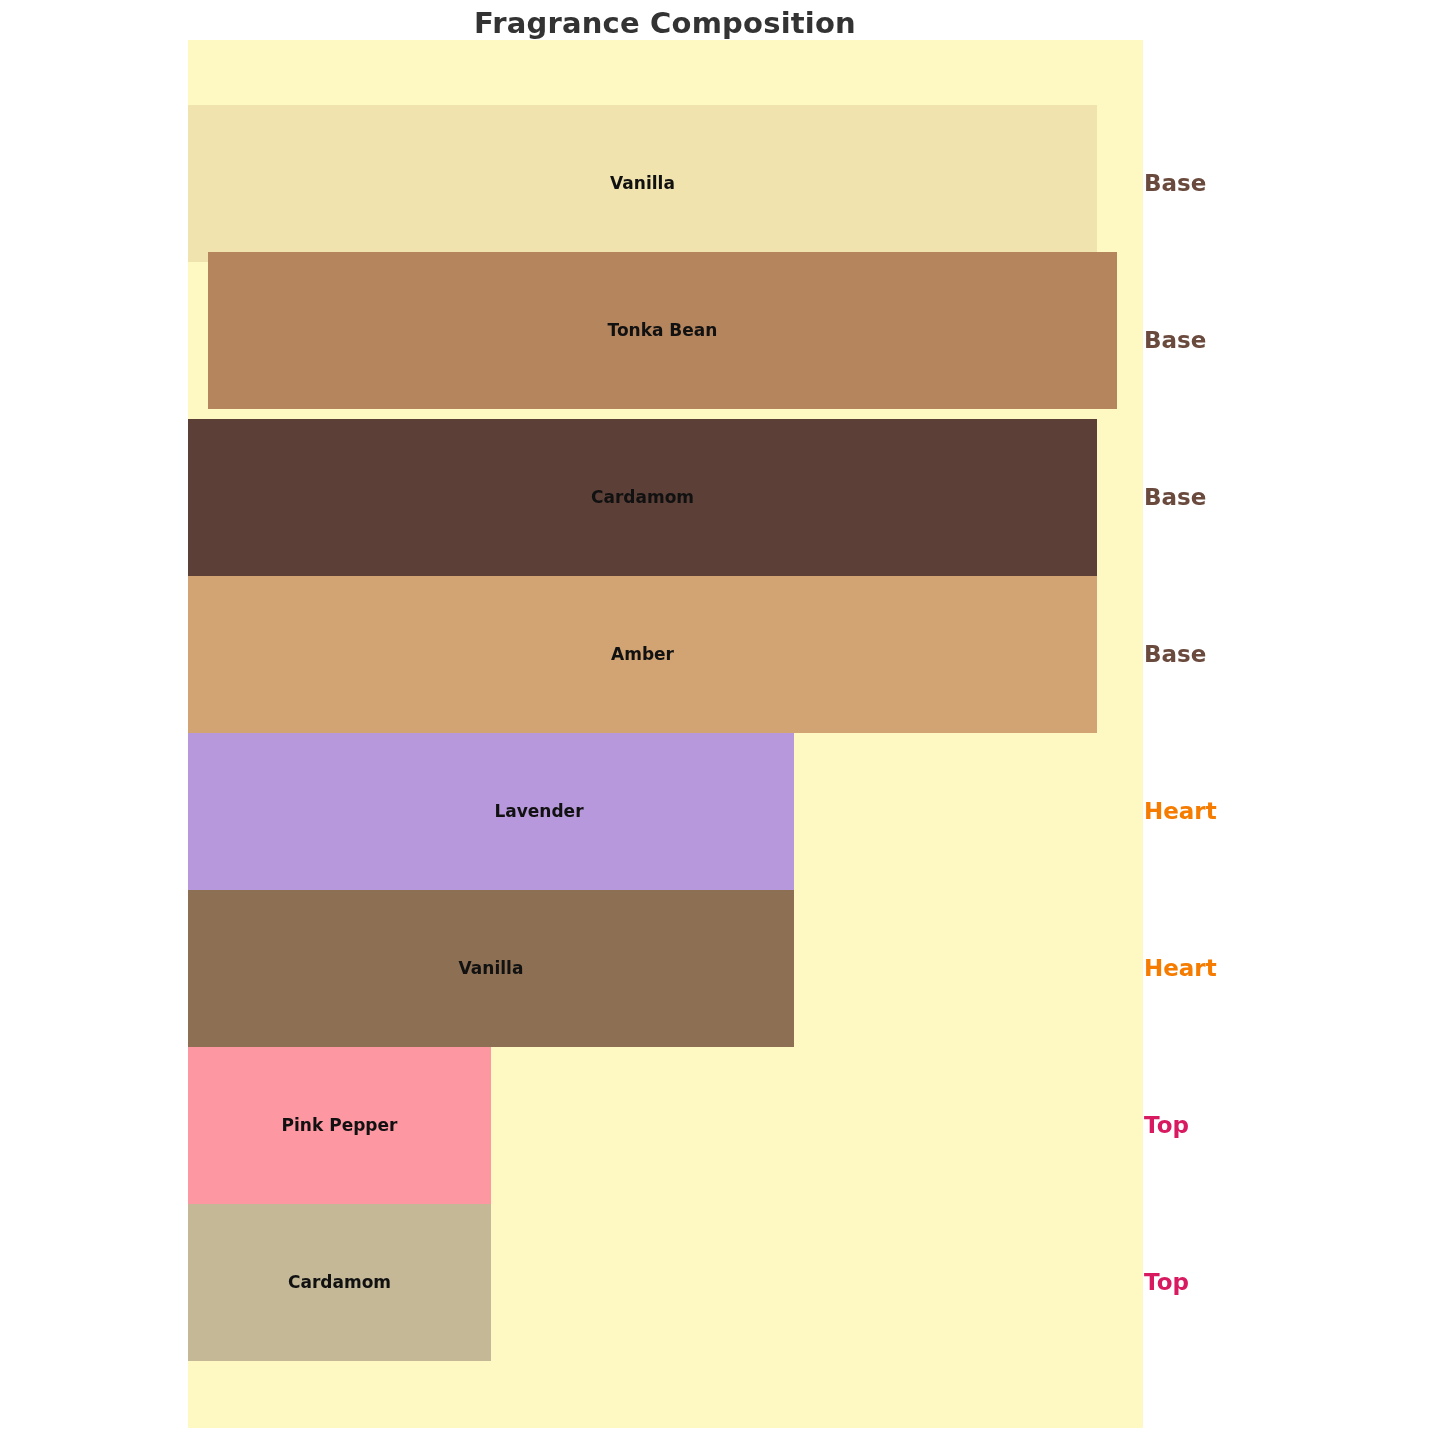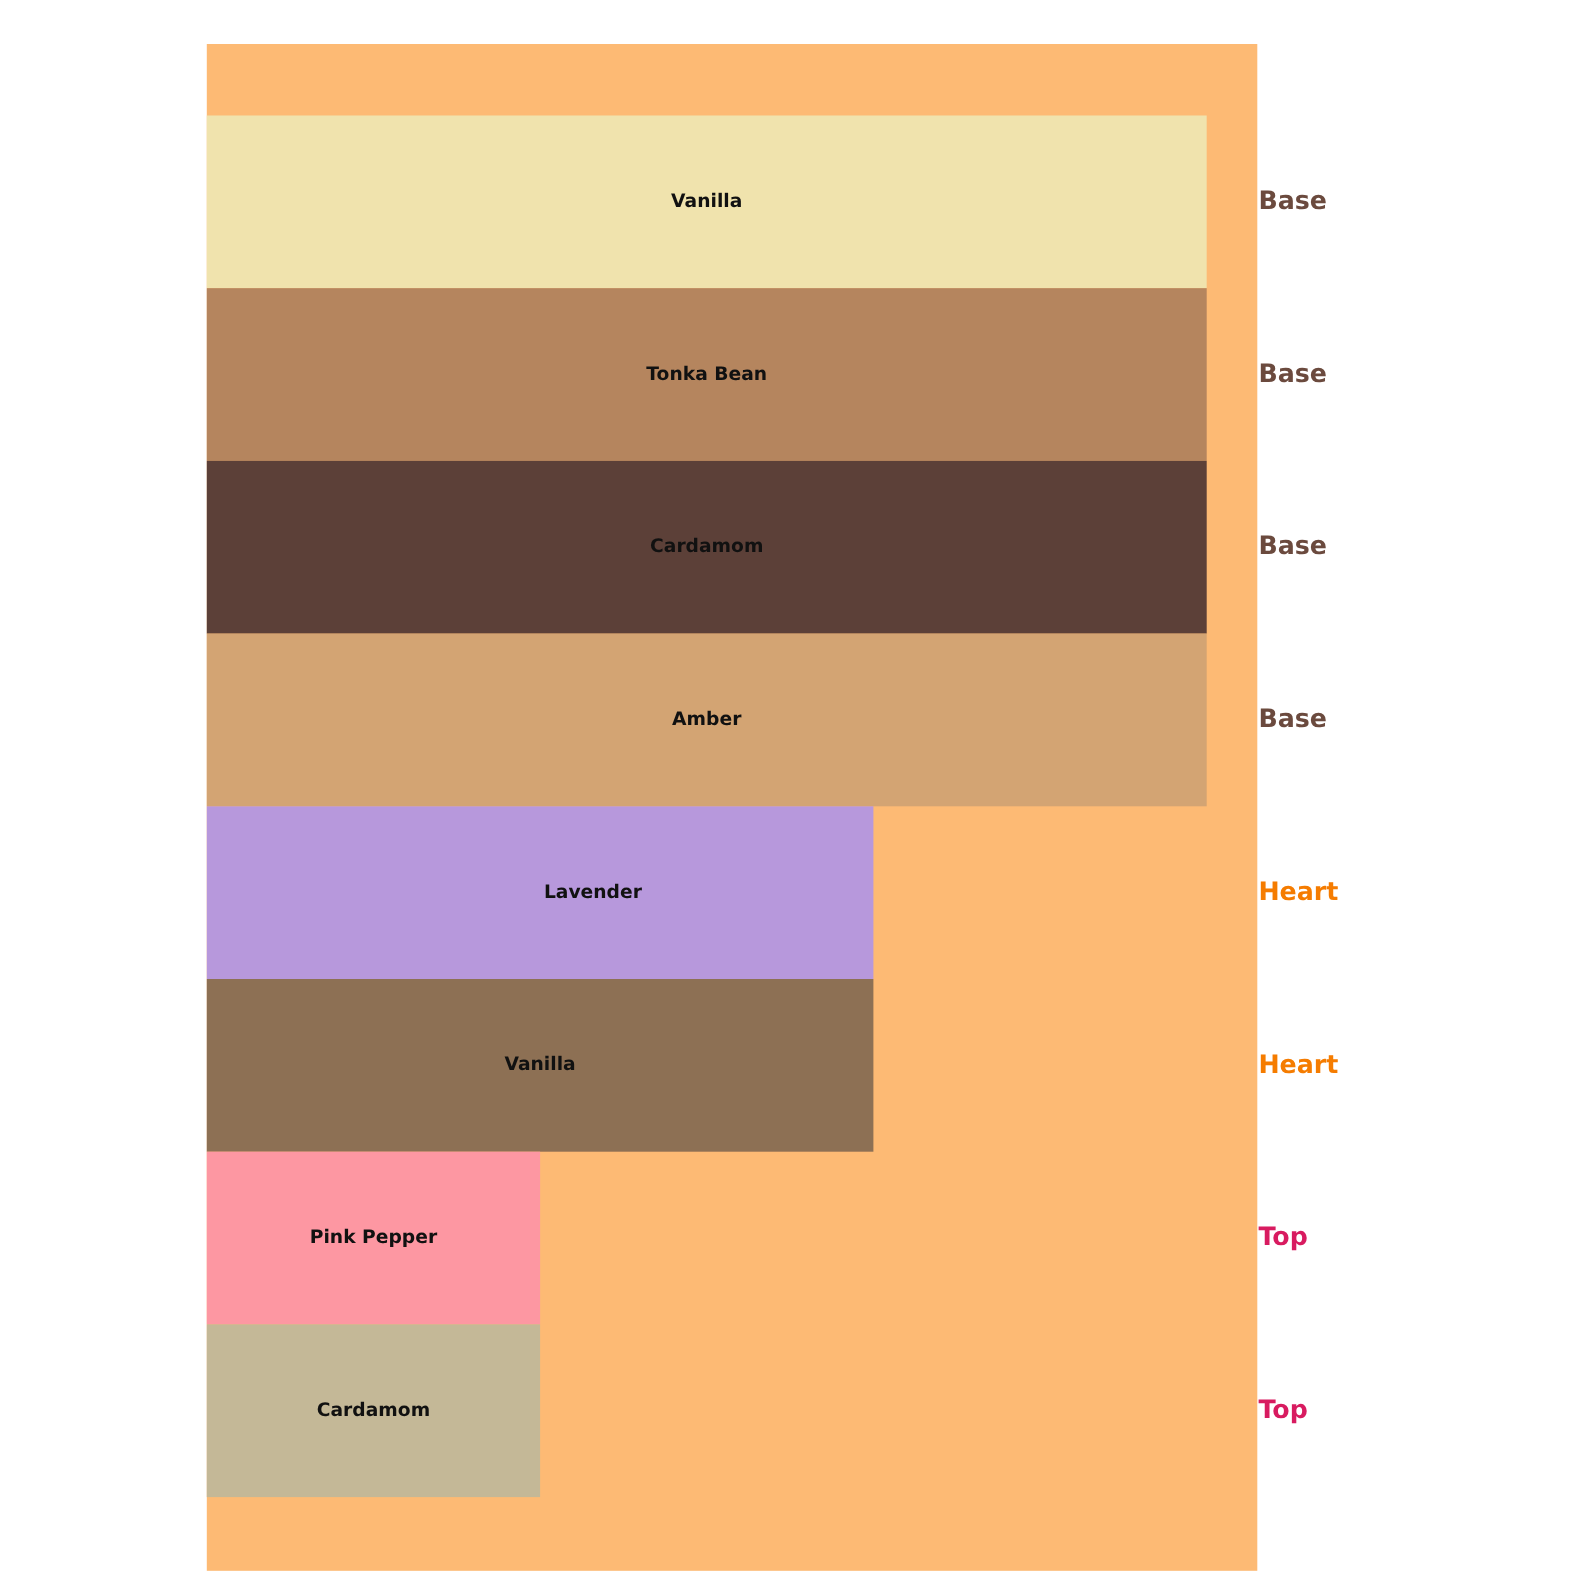--- a/index.html
+++ b/index.html
@@ -79,28 +79,29 @@
     font-size: 23px;
     font-weight: bold;
     white-space: nowrap;
   }
 </style>
 </head>
 <body style="background: rgb(255, 255, 255);">
 
 <div id="chart-root">
 
+  <div id="chart-title" style="color: rgb(51, 51, 51);">Fragrance Composition</div>
 
-  <div id="plot-area" style="background: #fdba74;">
+  <div id="plot-area" style="background: #fef9c3;">
 
   <div class="bar-row" style="top: 65px; width: 909px;">
         <div class="bar-rect" style="width: 909px; background: rgb(240, 227, 173);"></div>
         <div class="bar-label" style="left: 0px; width: 909px;">Vanilla</div>
       </div>
-      <div class="bar-row" style="top: 222px; width: 909px;">
+      <div class="bar-row" style="top: 212px; width: 909px; margin-left: 20px;">
         <div class="bar-rect" style="width: 909px; background: rgb(181, 133, 94);"></div>
         <div class="bar-label" style="left: 0px; width: 909px;">Tonka Bean</div>
       </div>
       <div class="bar-row" style="top: 379px; width: 909px;">
         <div class="bar-rect" style="width: 909px; background: rgb(92, 64, 56);"></div>
         <div class="bar-label" style="left: 0px; width: 909px;">Cardamom</div>
       </div>
       <div class="bar-row" style="top: 536px; width: 909px;">
         <div class="bar-rect" style="width: 909px; background: rgb(211, 164, 115);"></div>
         <div class="bar-label" style="left: 0px; width: 909px;">Amber</div>

